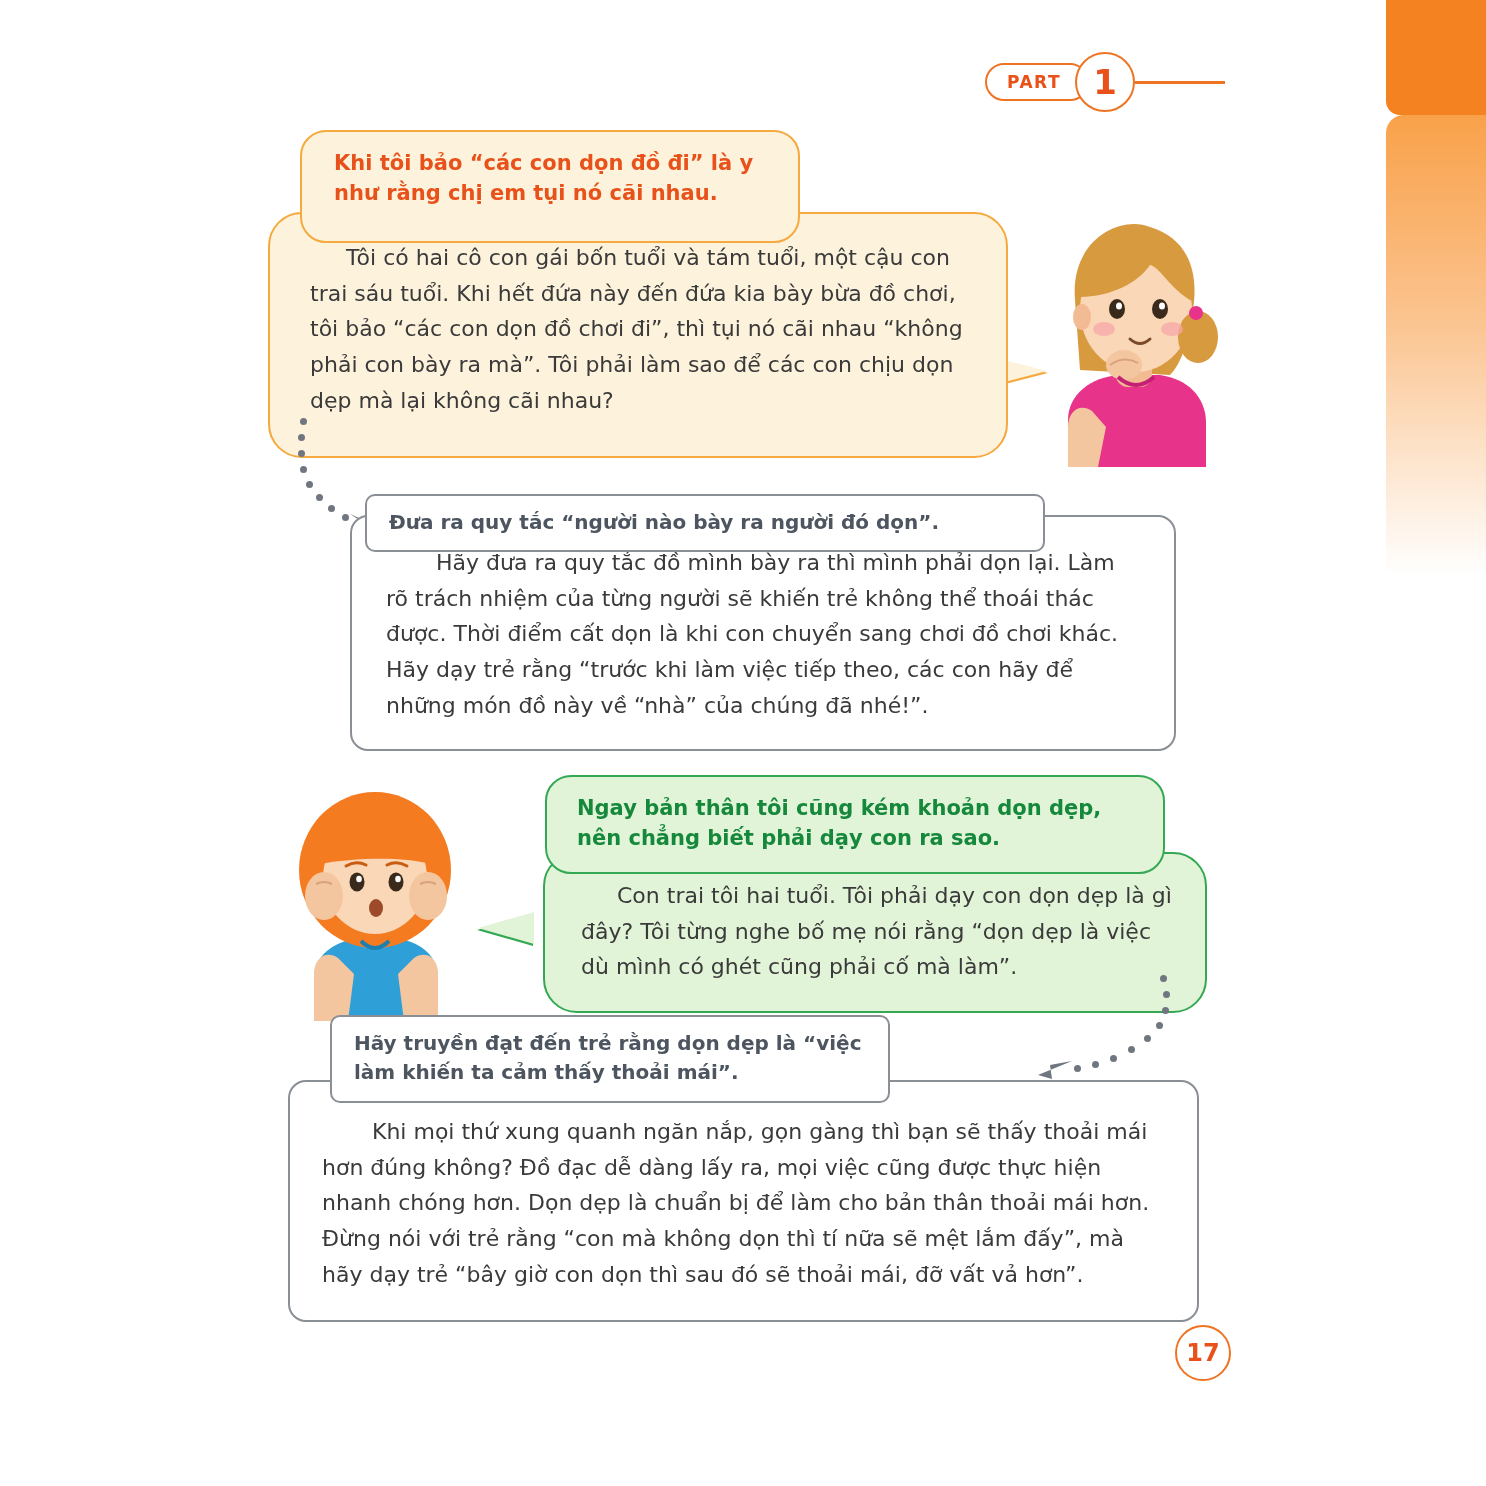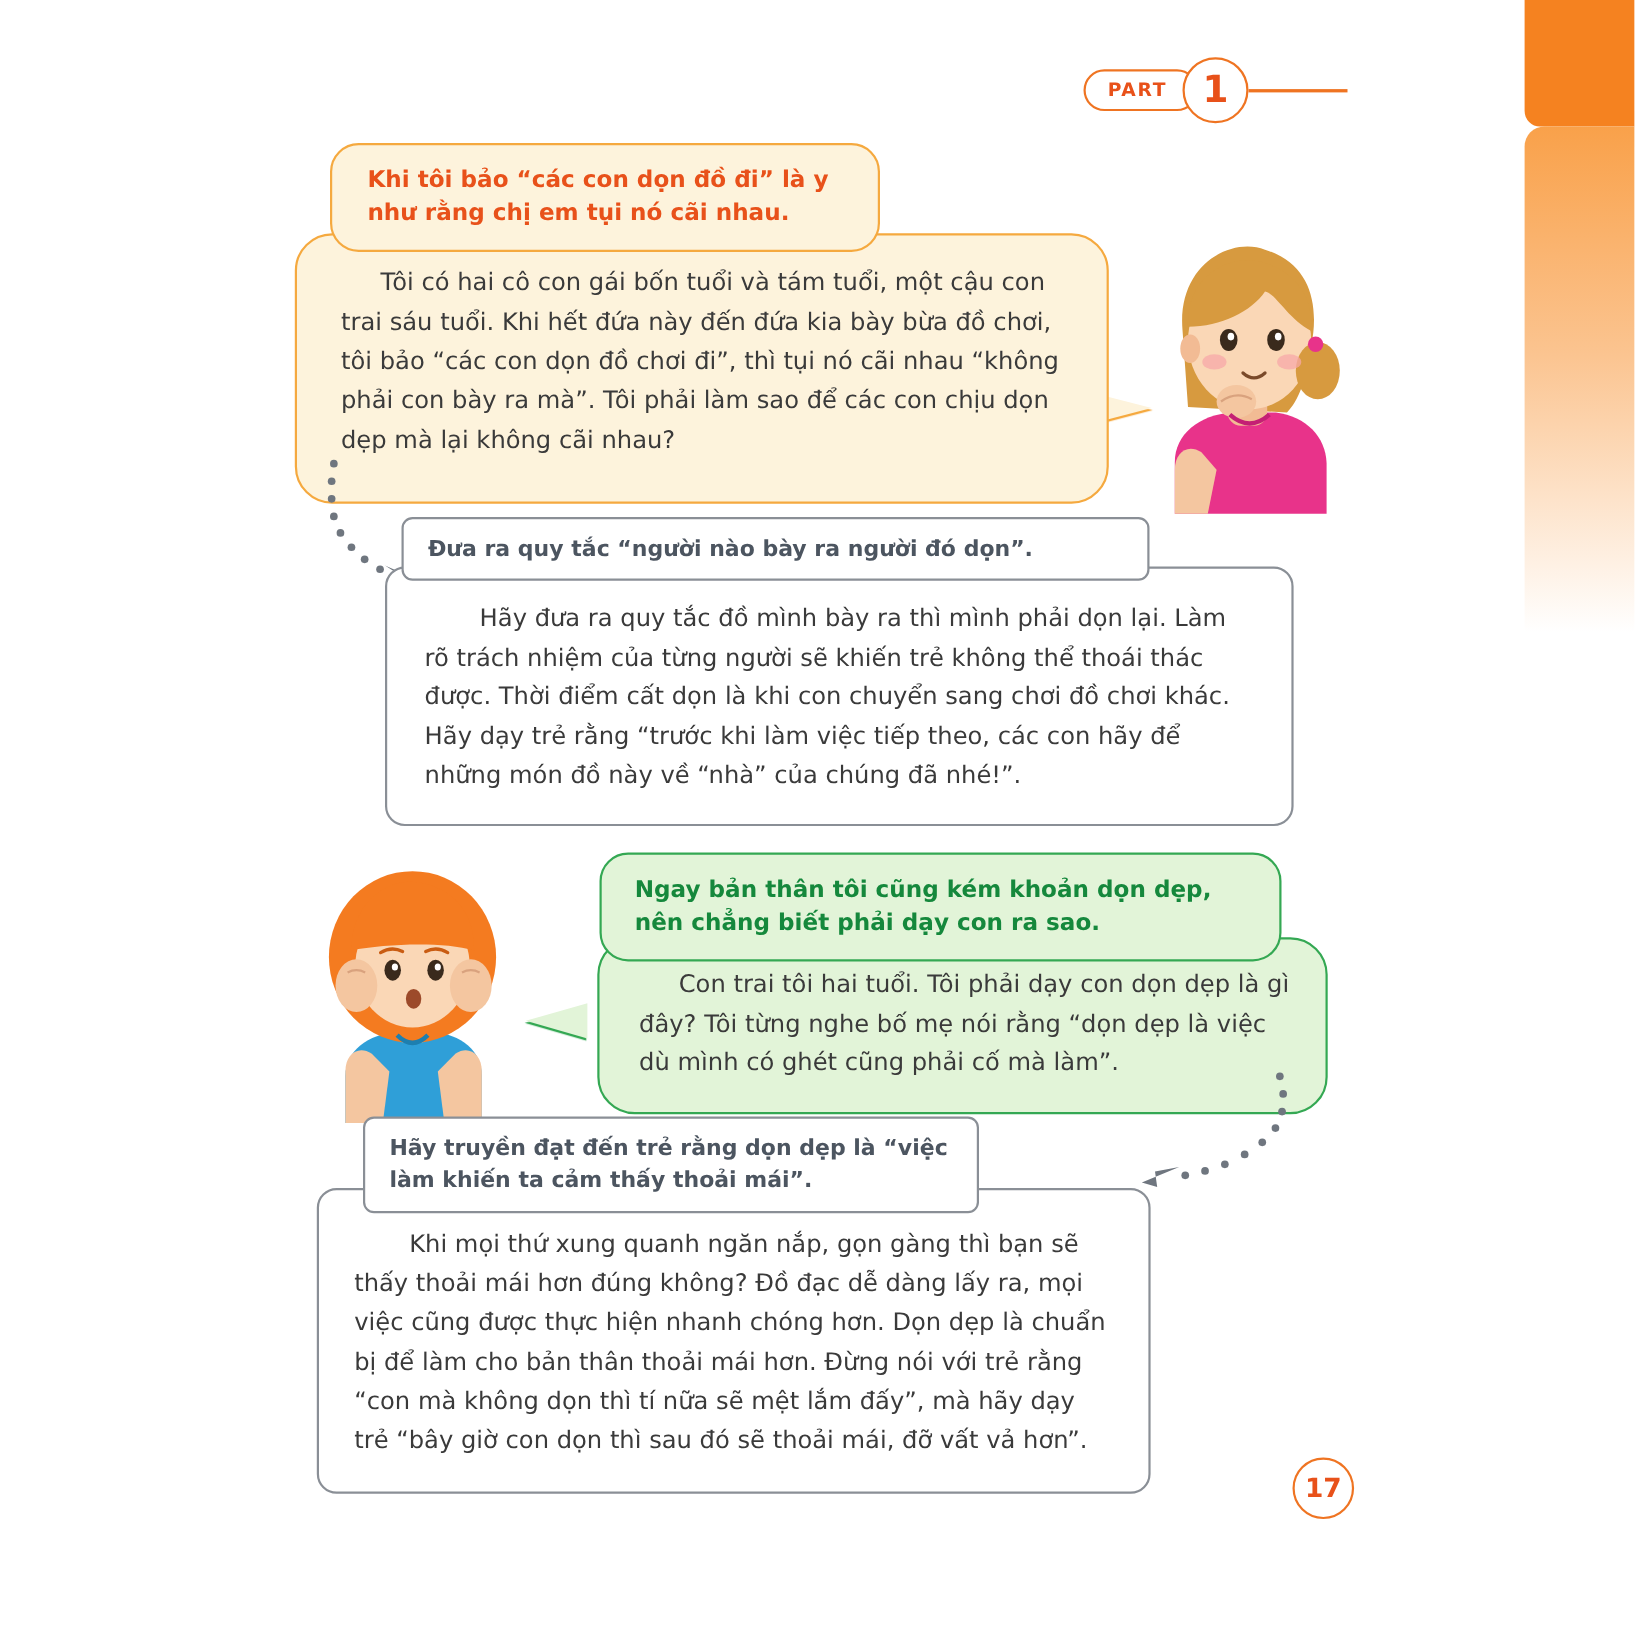--- a/index.html
+++ b/index.html
@@ -90,21 +90,21 @@
   .q1-title-wrap {
     position: absolute;
     left: 300px;
     top: 130px;
     width: 500px;
   }
   .q1-title {
     background: #fdf3dc;
     border: 2.5px solid #f5a93f;
     border-radius: 26px;
-    padding: 16px 22px 18px 32px;
+    padding: 16px 22px 32px 32px;
     color: #e8511a;
     font-size: 21px;
   }
   .q1-body-wrap {
     position: absolute;
     left: 268px;
     top: 212px;
     width: 740px;
   }
   .q1-body {
@@ -134,20 +134,21 @@
     top: 470px;
     width: 680px;
   }
   .a1-title {
     background: #ffffff;
     border: 2.5px solid #8a8f96;
     border-radius: 10px;
     padding: 12px 20px 13px 22px;
     color: #4c5560;
     font-size: 20px;
+    margin-top: 24px;
   }
   .a1-body-wrap {
     position: absolute;
     left: 318px;
     top: 515px;
     width: 826px;
     padding-left: 32px;
   }
   .a1-body {
     background: #ffffff;
@@ -212,21 +213,21 @@
     border: 2.5px solid #8a8f96;
     border-radius: 10px;
     padding: 12px 20px 14px 22px;
     color: #4c5560;
     font-size: 20px;
   }
   .a2-body-wrap {
     position: absolute;
     left: 288px;
     top: 1080px;
-    width: 758px;
+    width: 911px;
   }
   .a2-body {
     background: #ffffff;
     border: 2.5px solid #8a8f96;
     border-radius: 18px;
     padding: 32px 32px 28px 32px;
     font-size: 22px;
   }
   .a2-body p { margin: 0; text-indent: 50px; }
 

